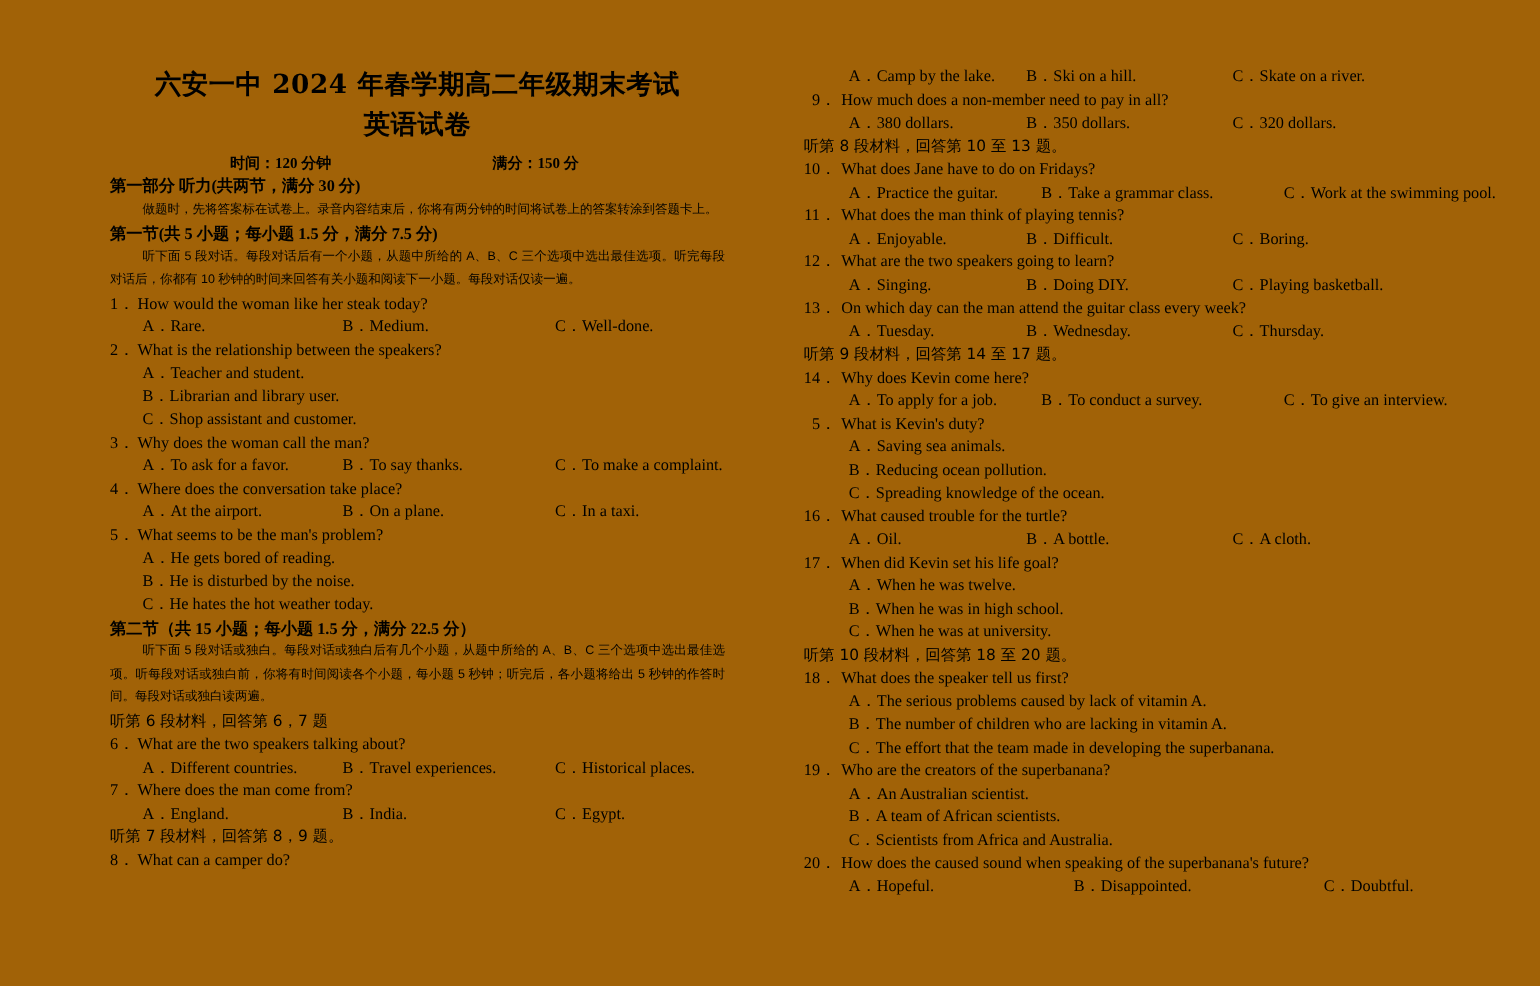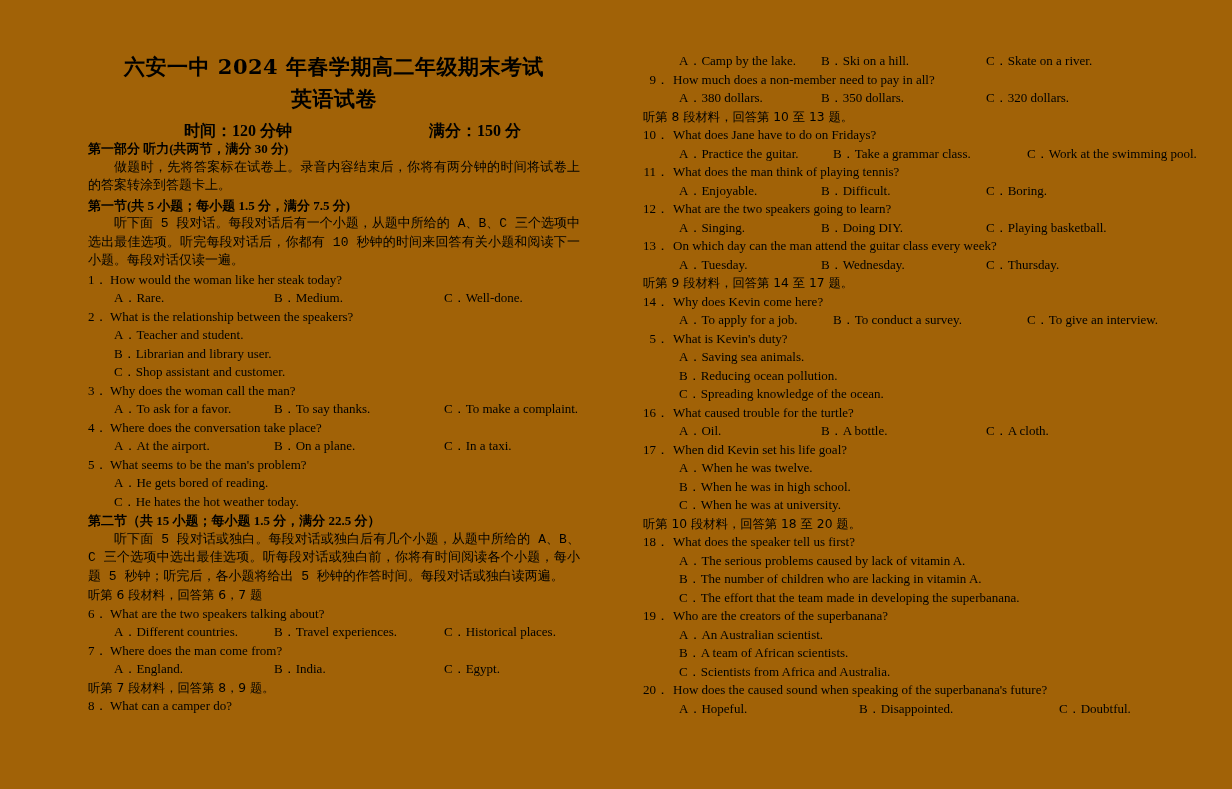--- a/index.html
+++ b/index.html
@@ -54,26 +54,25 @@
     font-weight: bold;
     font-size: 21px;
     line-height: 30px;
     letter-spacing: 0.5px;
     margin-top: 2px;
   }
 
   
   .meta-row {
     margin-top: 8px;
-    font-size: 16px;
+    font-size: 12px;
     font-weight: bold;
     line-height: 17px;
     display: flex;
     padding-left: 96px;
-    gap: 35px;
   }
   .meta-time { width: 210px; }
   .meta-score { }
 
   
   .sec-head {
     font-size: 13px;
     font-weight: bold;
     line-height: 18.5px;
     margin-top: 1px;
@@ -89,22 +88,22 @@
 
   
   .para {
     font-size: 13px;
     line-height: 18.5px;
     text-indent: 26px;
     text-align: justify;
     text-justify: inter-ideograph;
   }
   .para-cn {
-    font-family: Liberation Mono, monospace;
-    font-size: 13px;
+    font-family: Liberation Sans, sans-serif;
+    font-size: 10px;
   }
 
   
   .cue {
     font-family: "DejaVu Sans", "Liberation Sans", sans-serif;
     font-size: 12.3px;
     line-height: 18.5px;
     white-space: nowrap;
   }
 
@@ -220,20 +219,23 @@
           <span class="opt">C．In a taxi.</span>
         </div>
         <div class="q">
           <span class="q-num">5．</span>
           <span class="q-text">What seems to be the man's problem?</span>
         </div>
         <div class="opts opts-stack">
           <span class="opt">A．He gets bored of reading.</span>
         </div>
         <div class="opts opts-stack">
+          <span class="opt">B．He is disturbed by the noise.</span>
+        </div>
+        <div class="opts opts-stack">
           <span class="opt">C．He hates the hot weather today.</span>
         </div>
       </div>
 
     <div class="sub-head">第二节（共 15 小题；每小题 1.5 分，满分 22.5 分）</div>
     <div class="para para-cn">听下面 5 段对话或独白。每段对话或独白后有几个小题，从题中所给的 A、B、C 三个选项中选出最佳选项。听每段对话或独白前，你将有时间阅读各个小题，每小题 5 秒钟；听完后，各小题将给出 5 秒钟的作答时间。每段对话或独白读两遍。</div>
 
     <div class="cue">听第 6 段材料，回答第 6，7 题</div>
     <div id="left-q-6-7">
         <div class="q">

